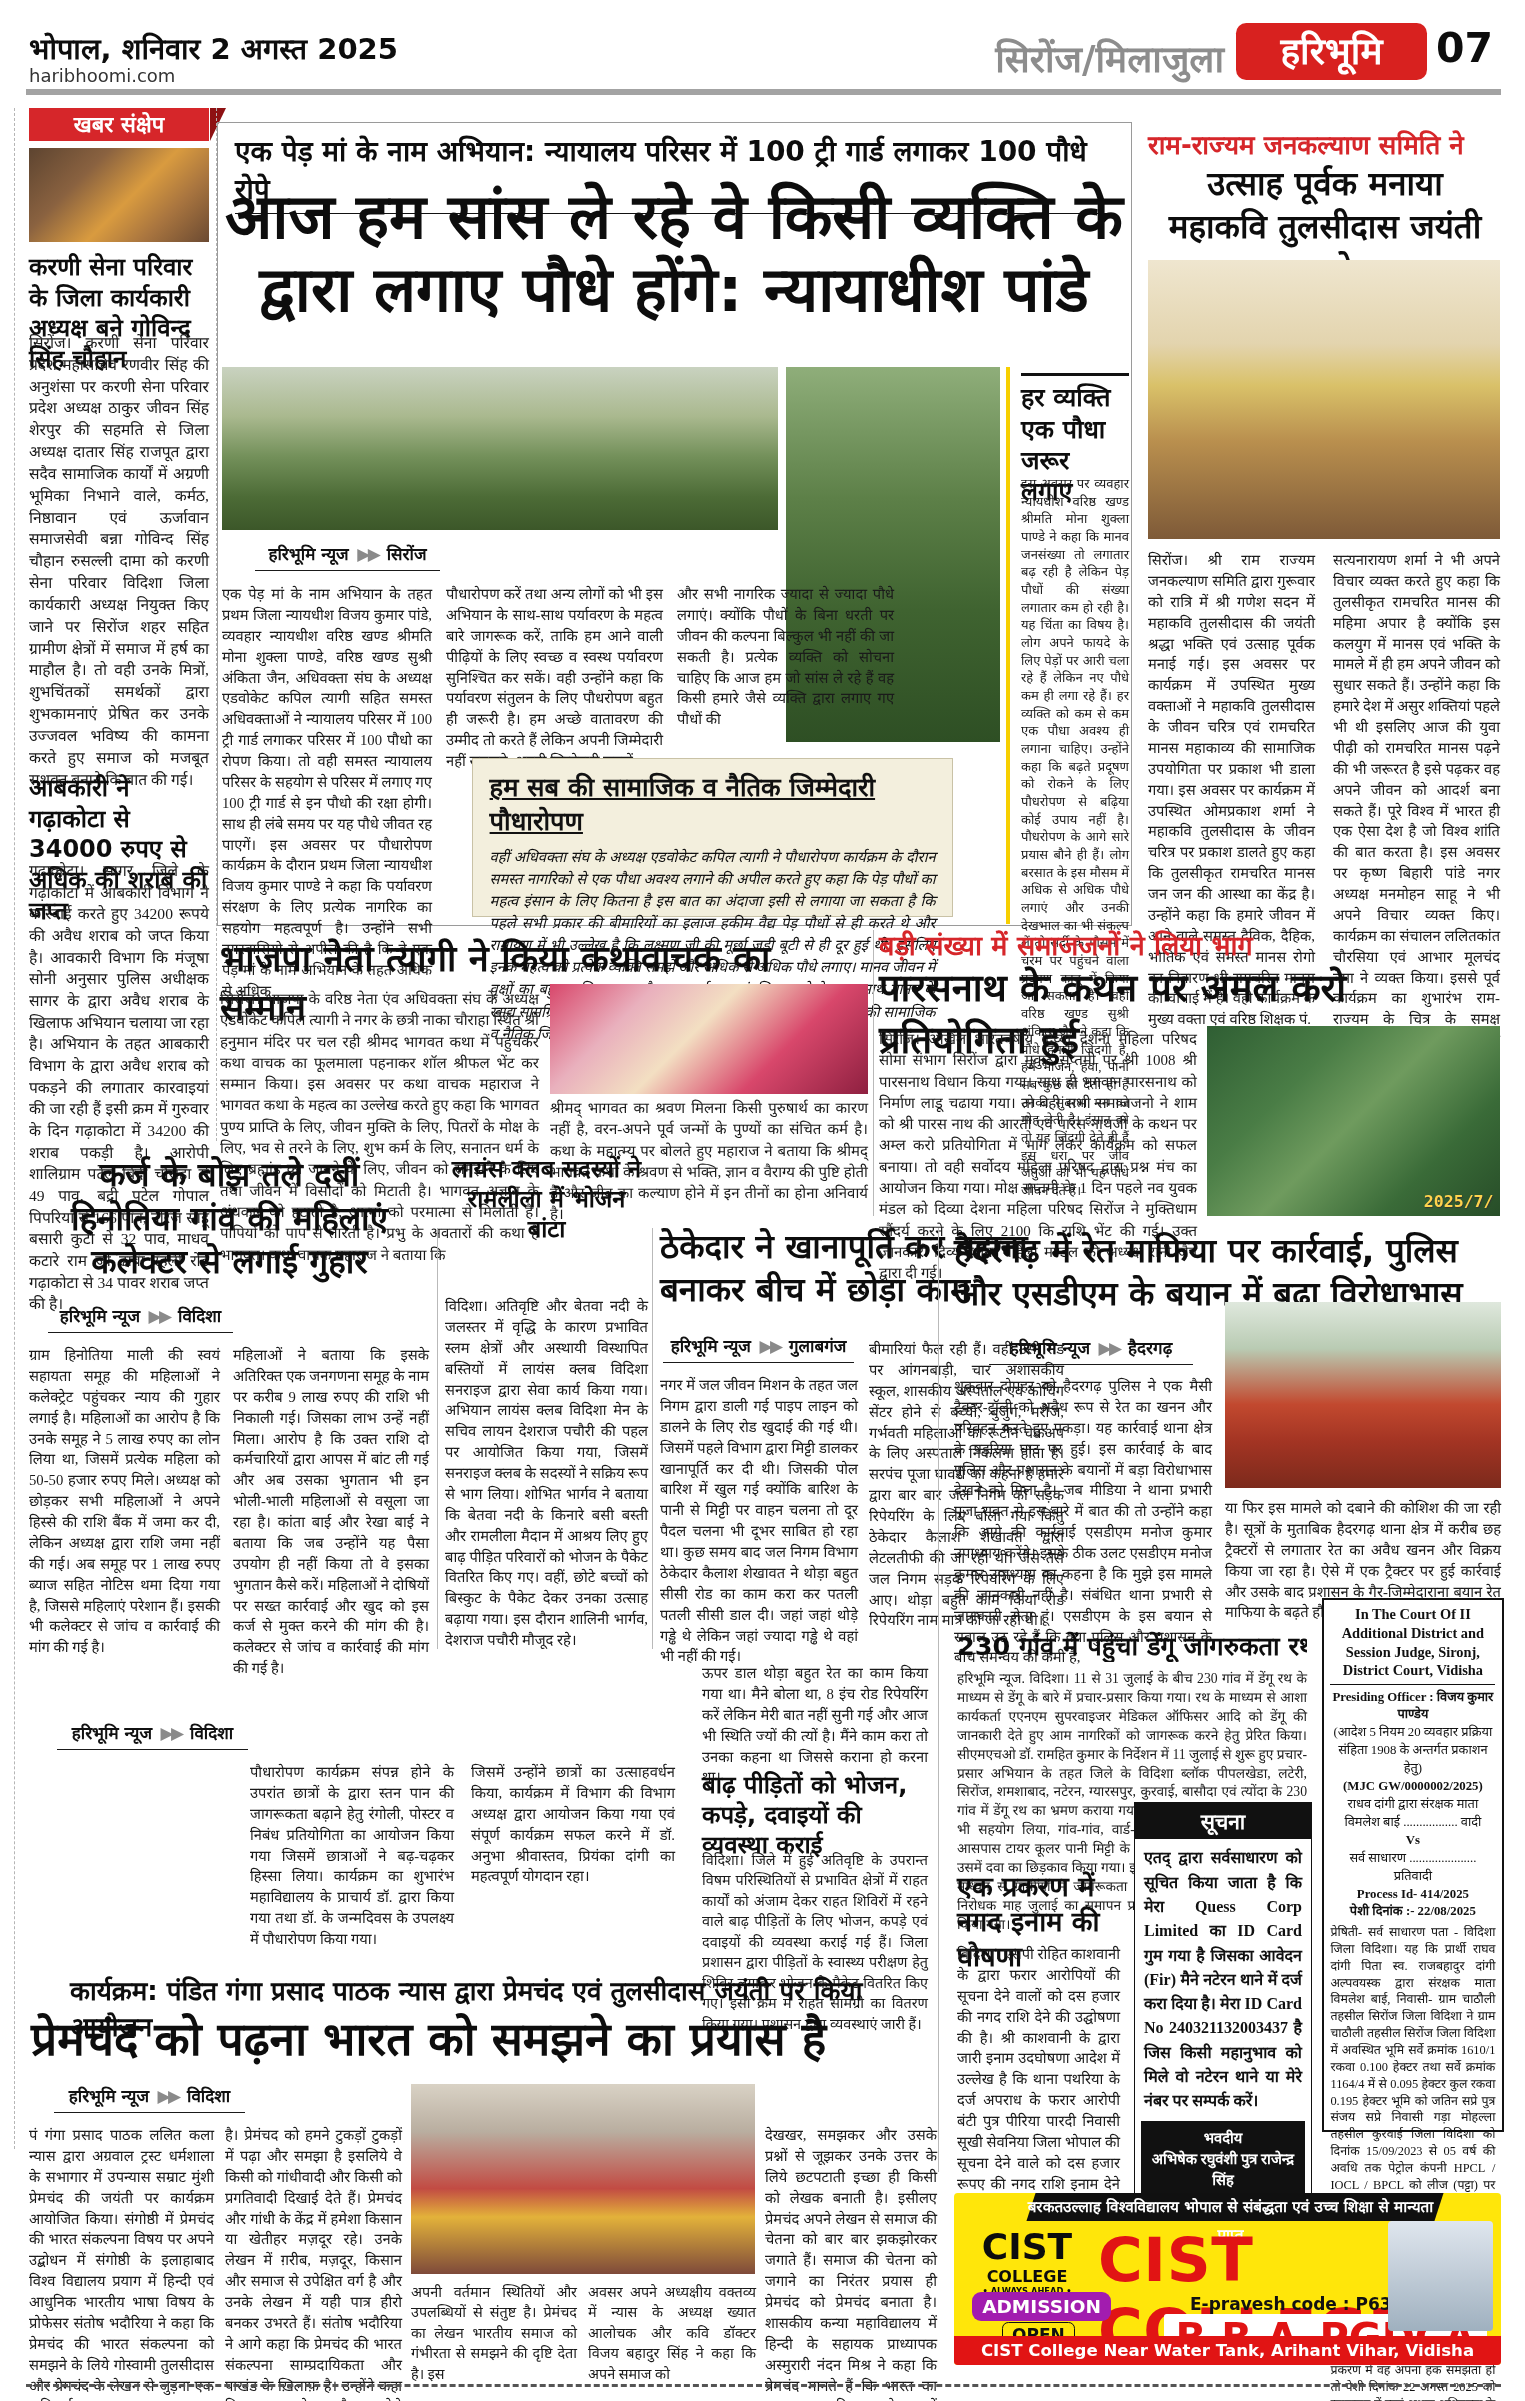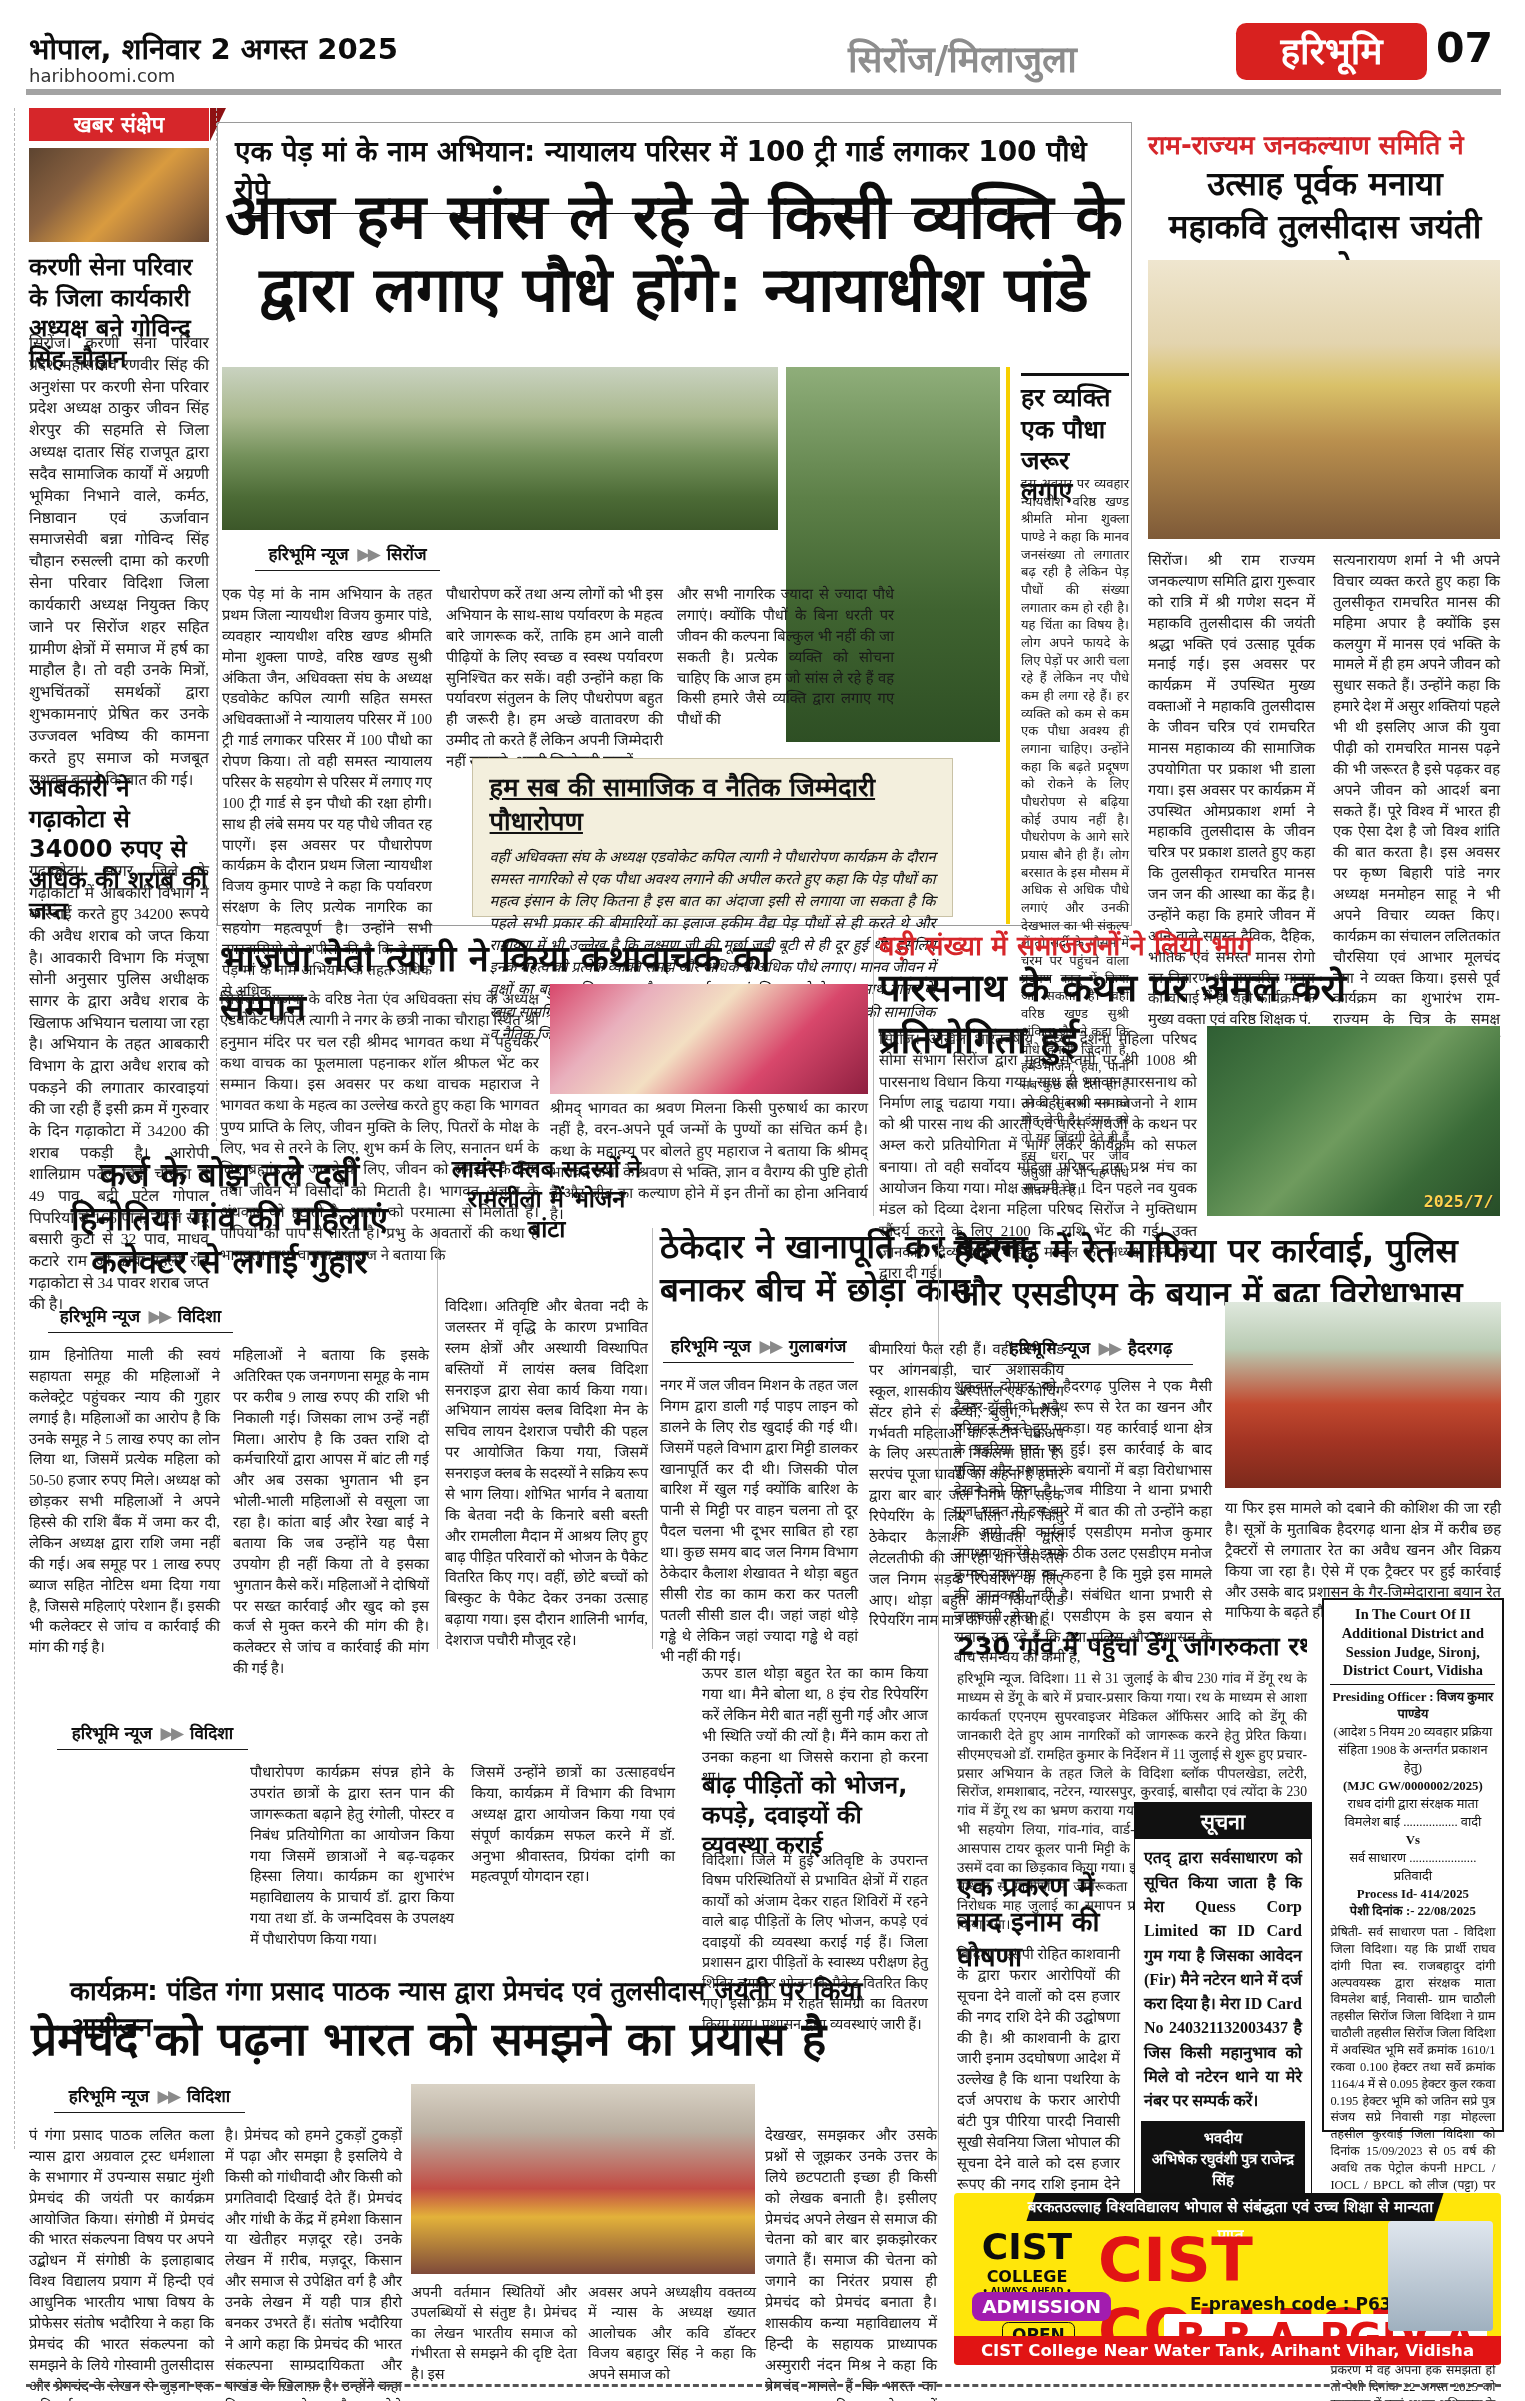--- a/index.html
+++ b/index.html
@@ -57,21 +57,21 @@
   .cist .stud{position:absolute;right:7.7px;top:28px;width:105px;height:110px;border-radius:3.8px;
         background:linear-gradient(180deg,#dfe6ee 0%,#c3ced9 45%,#9fb0bf 100%);}
 </style>
 </head>
 <body>
 
 <div class="page">
 
   <div class="abs hd" style="left:29px;top:28px;font-size:29px;">भोपाल, शनिवार 2 अगस्त 2025</div>
   <div class="abs" style="left:29px;top:65px;font-size:18px;font-family:'DejaVu Sans',sans-serif;color:#333;">haribhoomi.com</div>
-  <div class="abs hd" style="left:848px;top:32px;width:376px;text-align:left;font-size:37px;color:#8d8d8d;">सिरोंज/मिलाजुला</div>
+  <div class="abs hd" style="left:848px;top:32px;width:376px;text-align:right;font-size:37px;color:#8d8d8d;">सिरोंज/मिलाजुला</div>
   <div class="abs" style="left:1236px;top:23px;width:191px;height:57px;background:#d8211f;border-radius:10.2px;">
     <div class="hd" style="color:#fff;font-size:37px;text-align:center;line-height:57px;">हरिभूमि</div>
   </div>
   <div class="abs hd" style="left:1436px;top:24px;font-size:41px;">07</div>
   <div class="abs" style="left:25.5px;top:89px;width:1475px;height:5.7px;background:#a3a3a3;"></div>
   <div class="abs rule-v-dash" style="left:14px;top:108px;height:2041px;"></div>
 
   <div class="abs" style="left:29px;top:108px;width:180px;height:33px;background:#d6262a;">
     <div class="hd" style="color:#fff;font-size:22px;text-align:center;line-height:33px;">खबर संक्षेप</div>
     <div class="abs" style="right:-16.6px;top:0;width:0;height:0;border-top:33px solid #8e1113;border-right:16.6px solid transparent;"></div>

